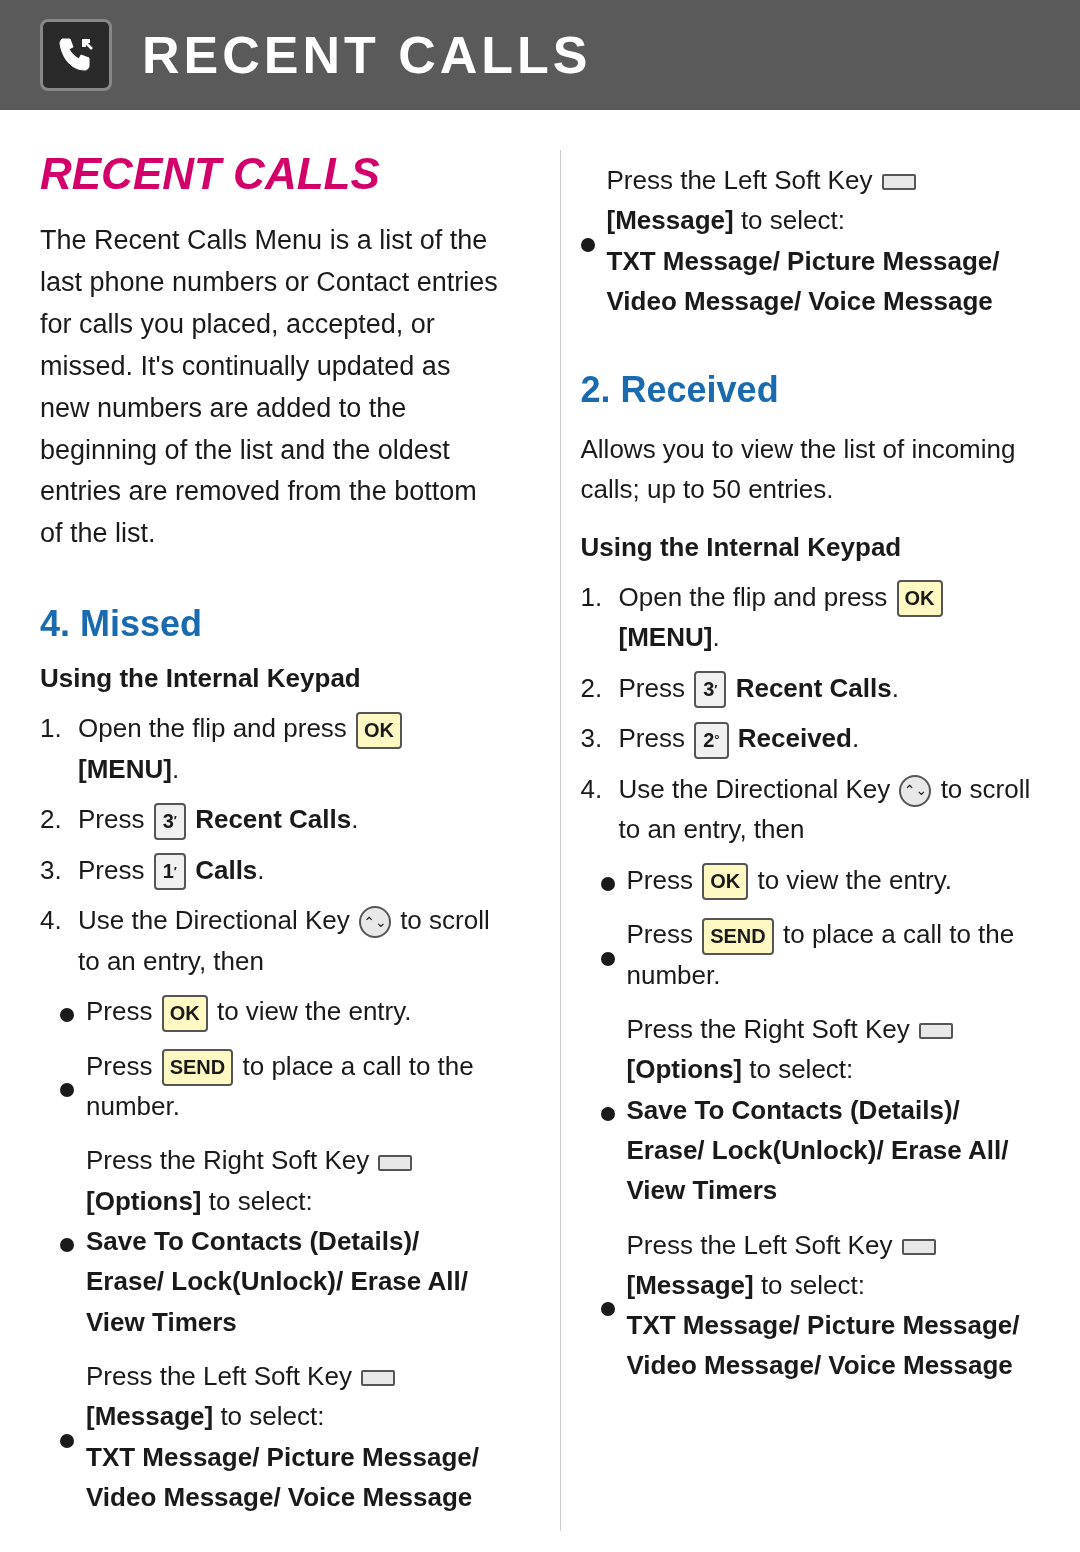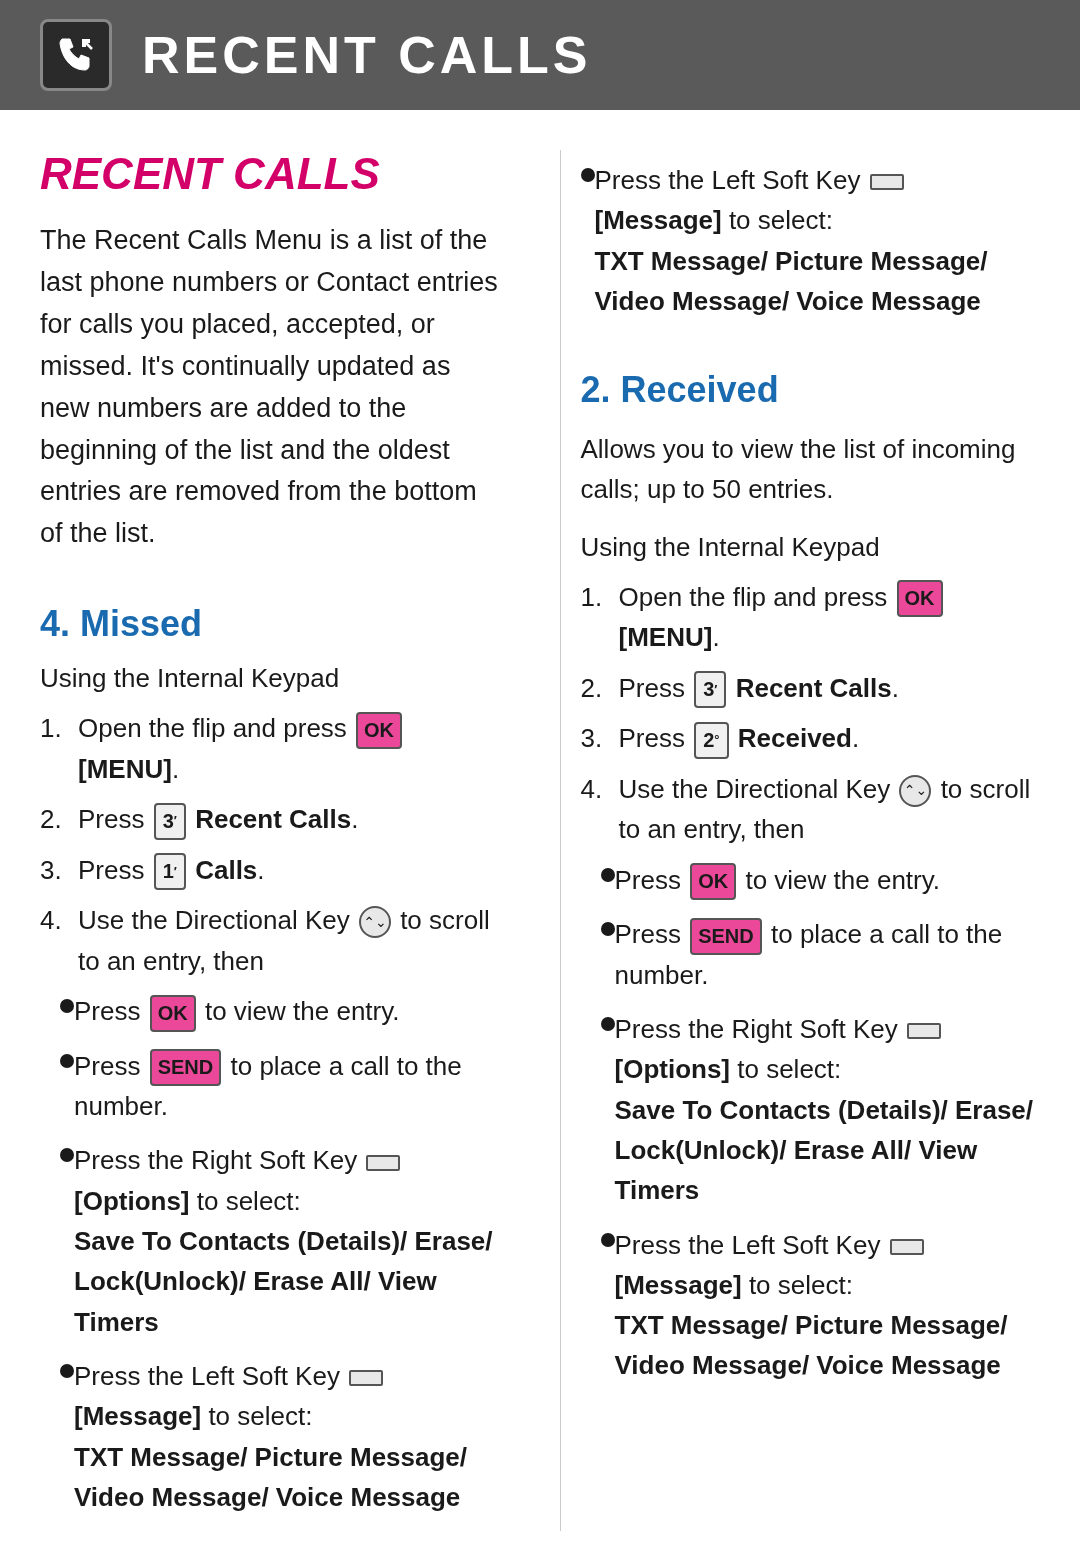--- a/index.html
+++ b/index.html
@@ -94,21 +94,21 @@
 
     .section-body {
       font-size: 26px;
       line-height: 1.55;
       color: #1a1a1a;
       margin-bottom: 22px;
     }
 
     .subsection-title {
       font-size: 26px;
-      font-weight: 400;
+      font-weight: 700;
       color: #1a1a1a;
       margin-bottom: 14px;
     }
 
     
     .numbered-list {
       list-style: none;
       padding: 0;
       margin-bottom: 10px;
     }
@@ -136,22 +136,22 @@
       list-style: none;
       padding: 0;
       margin: 10px 0 10px 20px;
     }
 
     .bullet-list li {
       font-size: 26px;
       line-height: 1.55;
       margin-bottom: 14px;
       display: flex;
-      align-items: flex-start;
-      gap: 0;
+      align-items: center;
+      gap: 12px;
     }
 
     .bullet-dot {
       width: 14px;
       height: 14px;
       background: #1a1a1a;
       border-radius: 50%;
       margin-top: 8px;
       flex-shrink: 0;
     }
@@ -163,21 +163,21 @@
     
     .key-badge {
       display: inline-flex;
       align-items: center;
       justify-content: center;
       border: 2px solid #555;
       border-radius: 4px;
       padding: 1px 6px;
       font-size: 20px;
       font-weight: 700;
-      background: #ec4899;
+      background: #fef9c3;
       vertical-align: middle;
       margin: 0 2px;
       white-space: nowrap;
     }
 
     .key-badge-number {
       display: inline-flex;
       align-items: center;
       justify-content: center;
       border: 2px solid #555;

